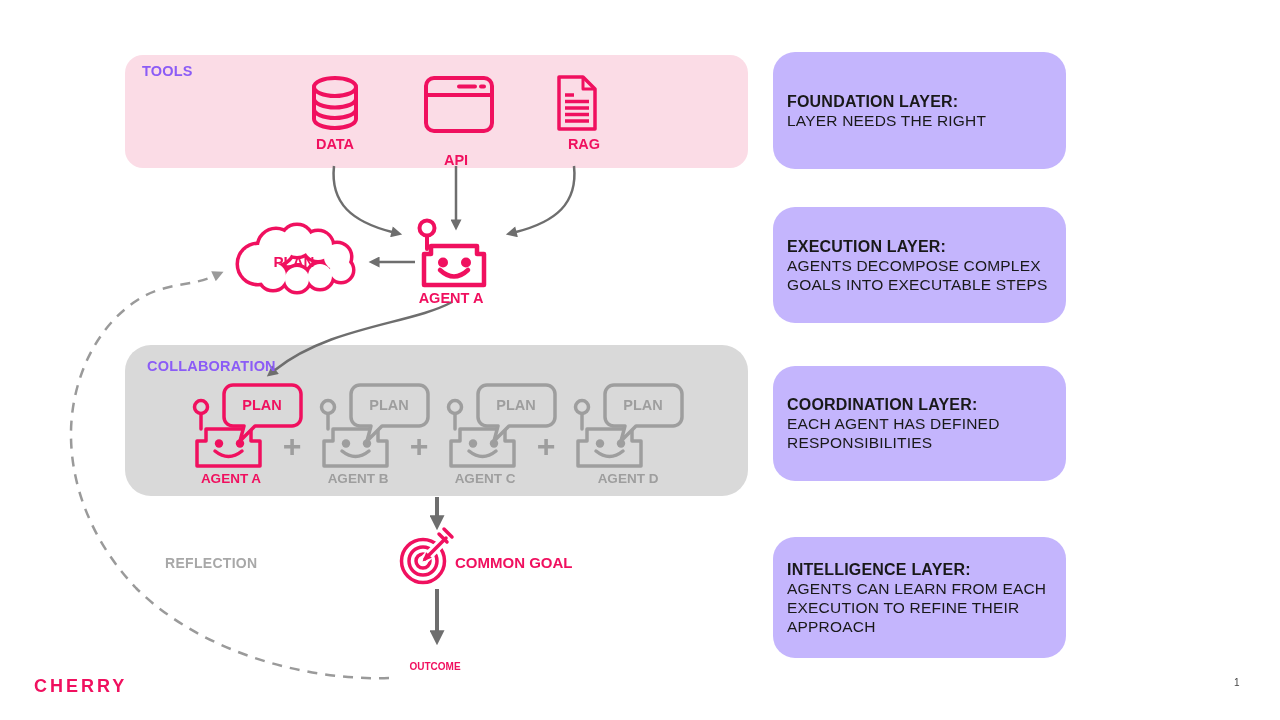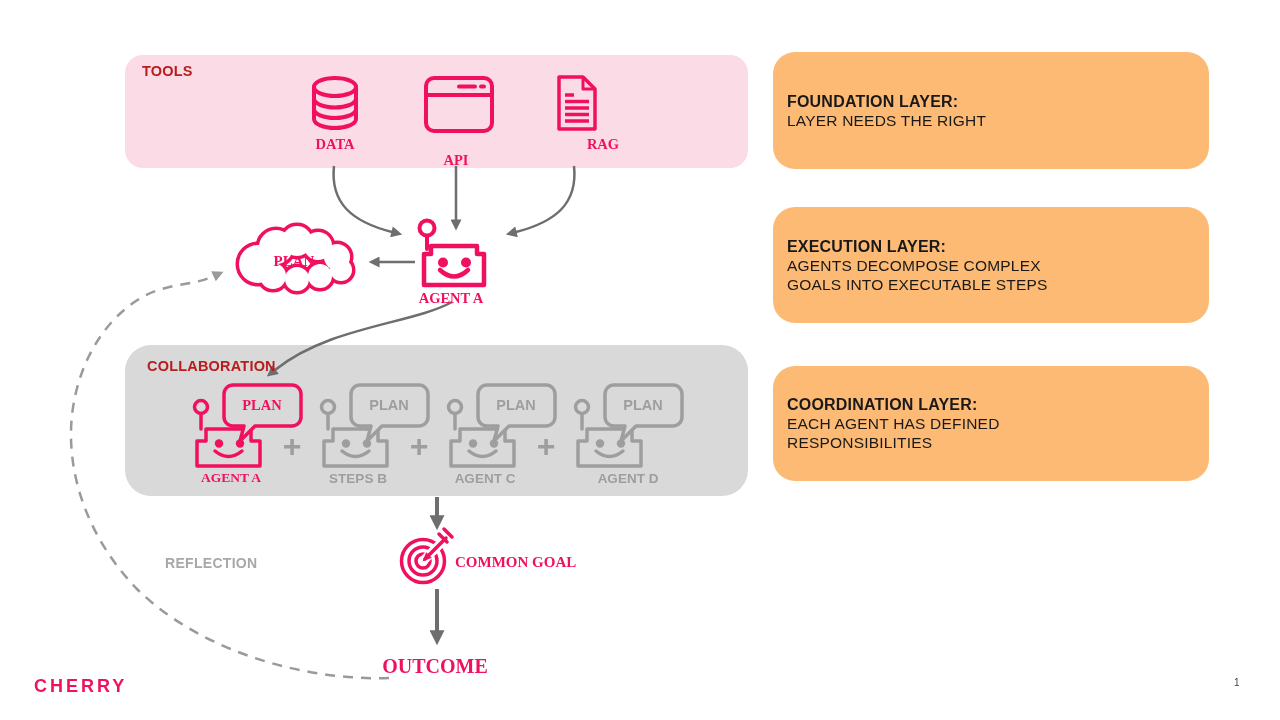--- a/index.html
+++ b/index.html
@@ -1,35 +1,35 @@
 <!DOCTYPE html>
 <html><head>
 <meta charset="utf-8">
 <style>
   html,body{margin:0;padding:0;background:#fff;}
   .stage{position:relative;width:1280px;height:720px;background:#ffffff;overflow:hidden;
          font-family:"Liberation Sans",sans-serif;}
   .box{position:absolute;}
   .tools-box{left:125px;top:55px;width:623px;height:113px;background:#FBDCE6;border-radius:18px;}
   .collab-box{left:125px;top:345px;width:623px;height:151px;background:#D9D9D9;border-radius:26px;}
-  .layer-card{left:773px;width:436px;background:#fdba74;border-radius:22px;
+  .layer-card{left:773px;width:293px;background:#c4b5fd;border-radius:22px;
               display:flex;flex-direction:column;justify-content:center;
               padding:0 14px;box-sizing:border-box;color:#191919;}
   .layer-card .t{font-weight:bold;font-size:16px;line-height:19px;letter-spacing:.2px;}
   .layer-card .l{font-size:15.5px;line-height:19px;letter-spacing:.2px;}
   #card-0{top:52px;height:117px;}
   #card-1{top:207px;height:116px;}
   #card-2{top:366px;height:115px;}
   #card-3{top:537px;height:121px;}
   svg.diagram{position:absolute;left:0;top:0;width:1280px;height:720px;}
   .lbl{position:absolute;font-weight:bold;white-space:nowrap;}
   .ctr{transform:translate(-50%,-50%);}
-  .pink{color:#F0105F;font-family:Liberation Serif, serif;}
+  .pink{color:#F0105F;}
   .gray{color:#9E9E9E;}
-  .dark{color:#b91c1c;}
+  .dark{color:#8b5cf6;}
   .muted{color:#A8A8A8;}
   .sec-title{font-size:14.5px;letter-spacing:.2px;}
   .tool-lbl{font-size:14.5px;}
   .bub-lbl{font-size:14.5px;}
   .agent-lbl{font-size:13.5px;}
   .plus{font-size:32px;font-weight:bold;color:#9E9E9E;}
   .brand{font-size:18px;letter-spacing:3px;color:#F0105F;font-weight:bold;}
   .pagenum{font-size:10px;color:#444;font-weight:normal;}
   .agent-pink{color:#F0105F;}
   .agent-gray{color:#9E9E9E;}
@@ -48,20 +48,25 @@
   </div>
   <div class="box layer-card" id="card-2">
     <div class="t">COORDINATION LAYER:</div>
     <div class="l">EACH AGENT HAS DEFINED</div>
     <div class="l">RESPONSIBILITIES</div>
   </div>
   <div class="box layer-card" id="card-1">
     <div class="t">EXECUTION LAYER:</div>
     <div class="l">AGENTS DECOMPOSE COMPLEX</div>
     <div class="l">GOALS INTO EXECUTABLE STEPS</div>
+  </div>
+  <div class="box layer-card" id="card-3">
+    <div class="t">INTELLIGENCE LAYER:</div>
+    <div class="l">AGENTS CAN LEARN FROM EACH</div>
+    <div class="l">EXECUTION TO REFINE THEIR APPROACH</div>
   </div>
 
   <svg class="diagram" viewBox="0 0 1280 720">
     <defs>
       <marker id="ah-s" markerUnits="userSpaceOnUse" markerWidth="13" markerHeight="11" viewBox="0 0 10 10" refX="0.5" refY="5" orient="auto">
         <path d="M0 0 L10 5 L0 10 Z" fill="#6E6E6E"></path>
       </marker>
       <marker id="ah-b" markerUnits="userSpaceOnUse" markerWidth="15" markerHeight="15" viewBox="0 0 10 10" refX="0.5" refY="5" orient="auto">
         <path d="M0 0 L10 5 L0 10 Z" fill="#6E6E6E"></path>
       </marker>
@@ -159,41 +164,41 @@
       <path d="M448 536 L424 560" fill="none" stroke="#fff" stroke-width="9"></path>
       <path d="M446 538 L425 559" fill="none" stroke="#F0105F" stroke-width="3.5" stroke-linecap="round"></path>
       <path d="M422.5 561.5 L431.8 557.8 L426.2 552.2 Z" fill="#F0105F"></path>
       <path d="M444 529 L452 537 M439 534 L447 542" fill="none" stroke="#F0105F" stroke-width="3.5" stroke-linecap="round"></path>
     </g>
   </svg>
 
   <div class="lbl sec-title dark" style="left:142px;top:63px;">TOOLS</div>
   <div class="lbl tool-lbl pink ctr" style="left:335px;top:144px;">DATA</div>
   <div class="lbl tool-lbl pink ctr" style="left:456px;top:160px;">API</div>
-  <div class="lbl tool-lbl pink ctr" style="left:603px;top:144px;">RAG</div>
+  <div class="lbl tool-lbl pink ctr" style="left:584px;top:144px;">RAG</div>
 
   <div class="lbl pink ctr" style="left:294px;top:261px;font-size:15px;">PLAN</div>
   <div class="lbl pink ctr" style="left:451px;top:298px;font-size:14.5px;">AGENT A</div>
 
   <div class="lbl sec-title dark" style="left:147px;top:358px;">COLLABORATION</div>
 
   <div class="lbl bub-lbl pink ctr" style="left:262px;top:405px;">PLAN</div>
   <div class="lbl bub-lbl gray ctr" style="left:389px;top:405px;">PLAN</div>
   <div class="lbl bub-lbl gray ctr" style="left:516px;top:405px;">PLAN</div>
   <div class="lbl bub-lbl gray ctr" style="left:643px;top:405px;">PLAN</div>
 
   <div class="lbl plus ctr" style="left:292px;top:446px;">+</div>
   <div class="lbl plus ctr" style="left:419px;top:446px;">+</div>
   <div class="lbl plus ctr" style="left:546px;top:446px;">+</div>
 
   <div class="lbl agent-lbl pink ctr" style="left:231px;top:478px;">AGENT A</div>
-  <div class="lbl agent-lbl gray ctr" style="left:358px;top:478px;">STEPS B</div>
+  <div class="lbl agent-lbl gray ctr" style="left:358px;top:478px;">AGENT B</div>
   <div class="lbl agent-lbl gray ctr" style="left:485px;top:478px;">AGENT C</div>
   <div class="lbl agent-lbl gray ctr" style="left:628px;top:478px;">AGENT D</div>
 
   <div class="lbl muted" style="left:165px;top:555px;font-size:14px;letter-spacing:.3px;">REFLECTION</div>
   <div class="lbl pink" style="left:455px;top:554px;font-size:15px;">COMMON GOAL</div>
-  <div class="lbl pink ctr" style="left:435px;top:666px;font-size:20px;">OUTCOME</div>
+  <div class="lbl pink ctr" style="left:435px;top:666px;font-size:10px;">OUTCOME</div>
 
   <div class="lbl brand" style="left:34px;top:676px;">CHERRY</div>
   <div class="lbl pagenum" style="left:1234px;top:677px;">1</div>
 
 </div>
 
 </body></html>

